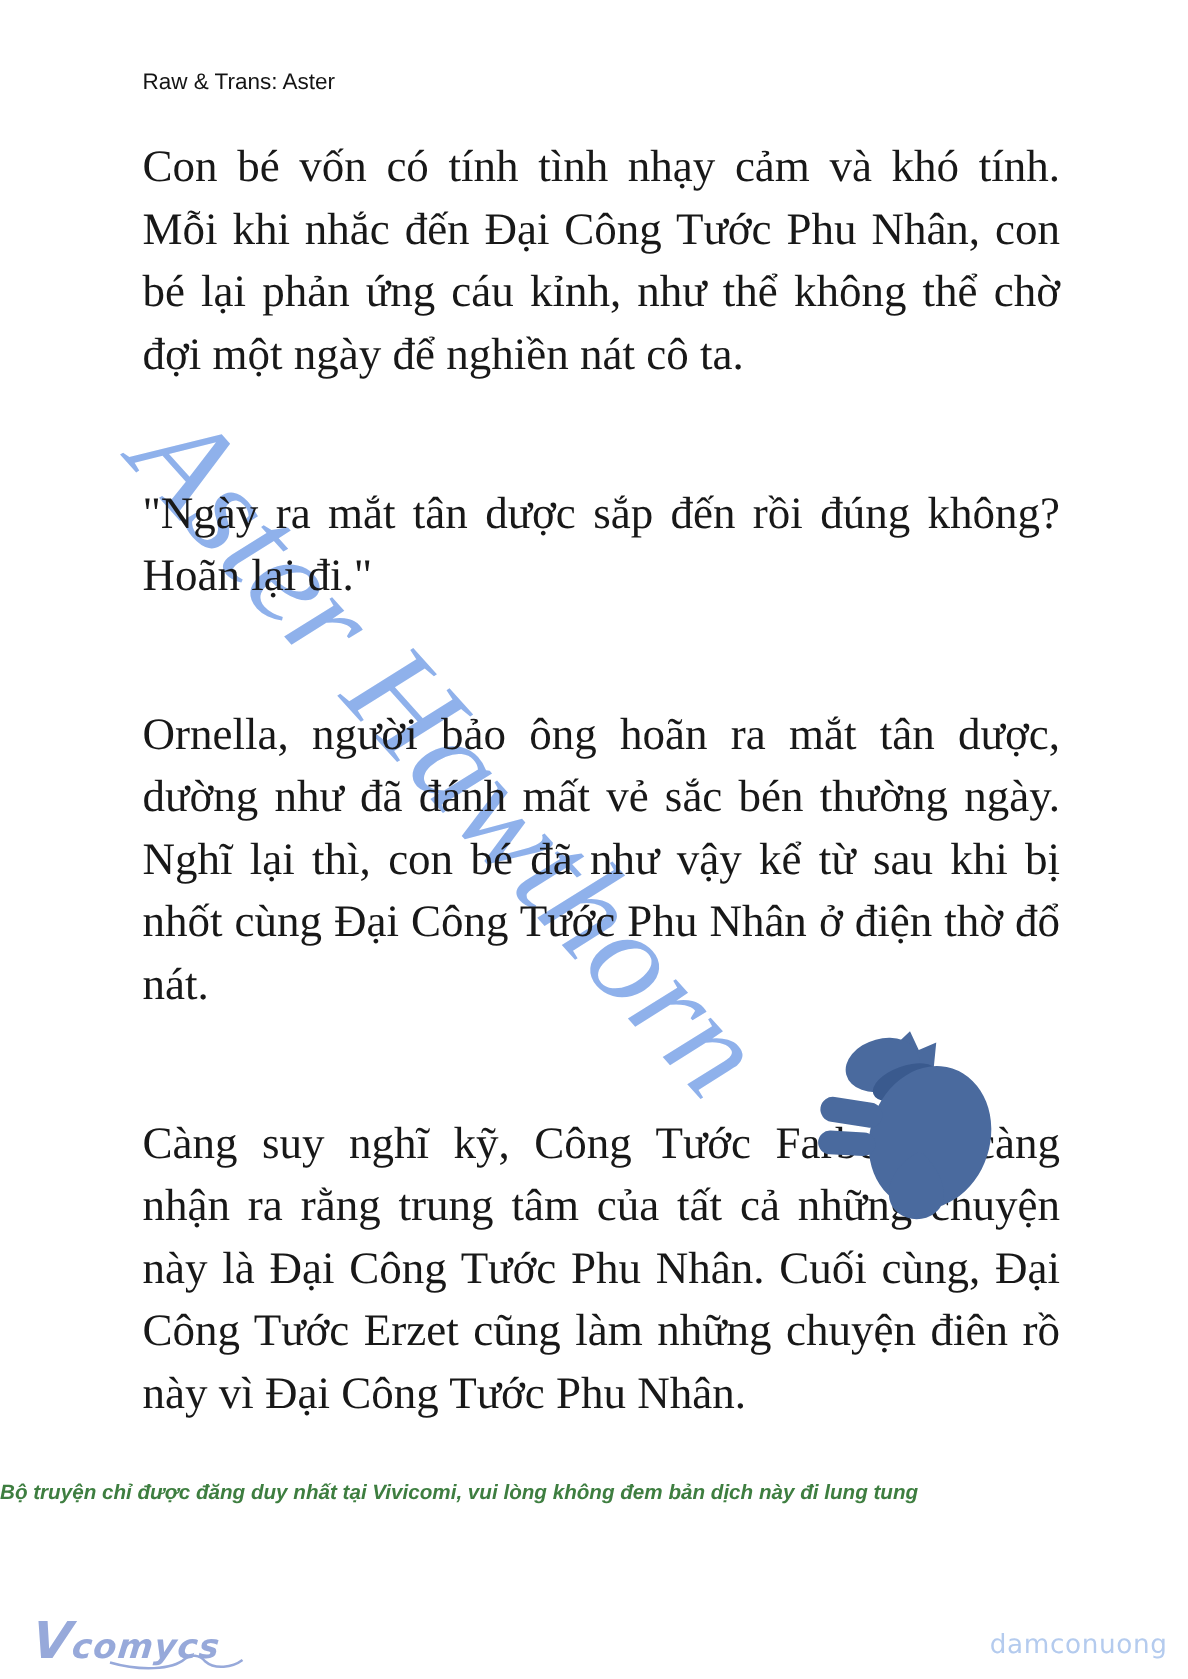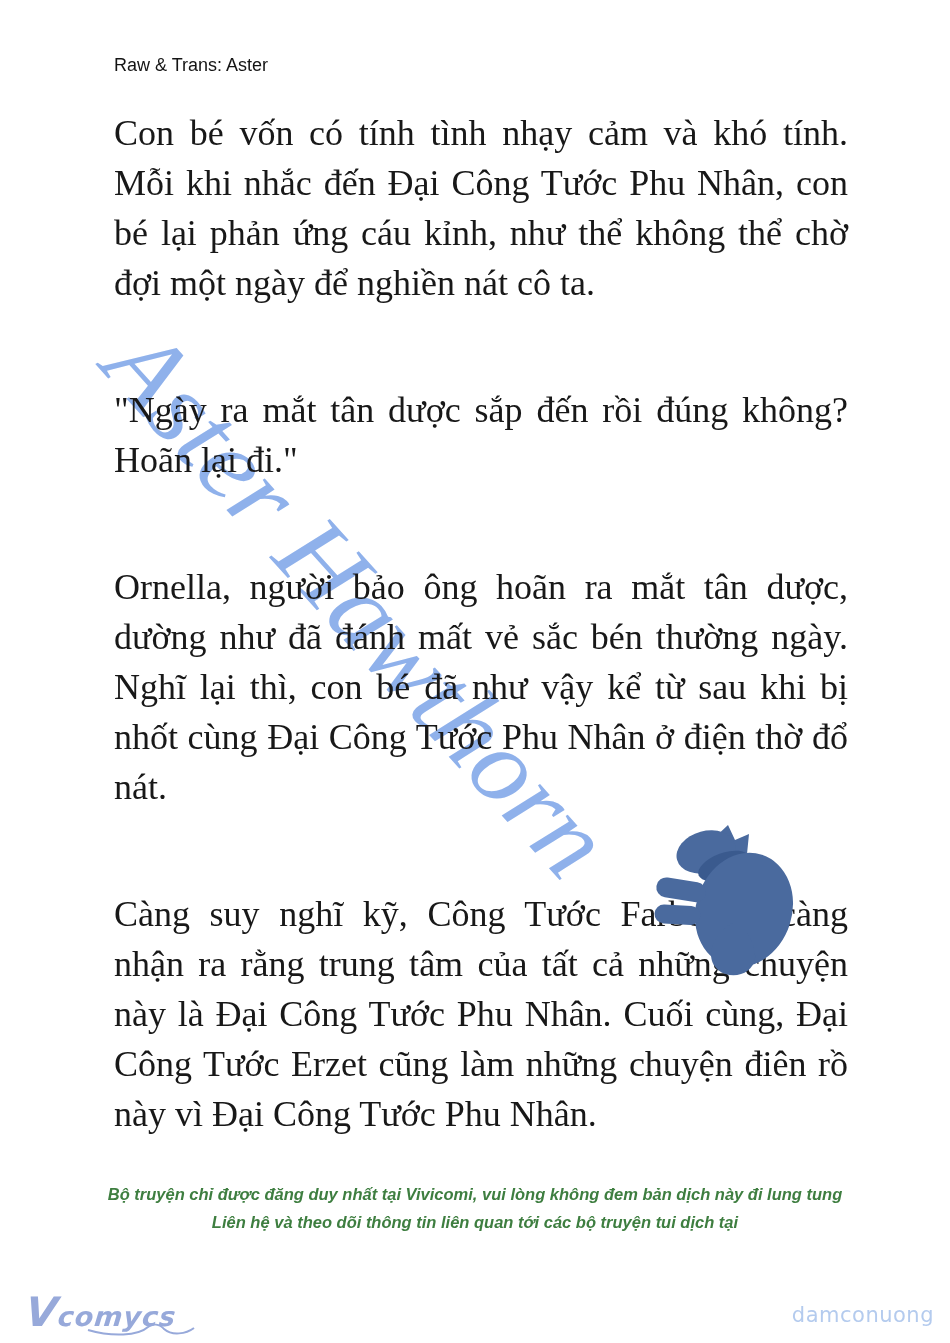--- a/index.html
+++ b/index.html
@@ -14,21 +14,21 @@
              color:#7ca4e8;opacity:.85;transform:rotate(48deg);transform-origin:left top;
              pointer-events:none;}
 
   .textcol{position:absolute;left:114px;top:108px;width:734px;z-index:2;
            font-size:36px;line-height:50px;color:#181818;text-align:justify;}
   .textcol p{margin:0 0 77px 0;}
   .textcol p:last-child{margin-bottom:0;}
 
   .cat{position:absolute;left:652px;top:824px;z-index:3;}
 
-  .footer{position:absolute;left:0;top:1181px;width:950px;z-index:2;text-align:center;
+  .footer{position:absolute;left:0;top:1181px;width:950px;z-index:2;
           font-family:"Liberation Sans",sans-serif;font-weight:bold;font-style:italic;
           font-size:16.5px;line-height:27.5px;color:#3e7e40;}
 
   .vlogo{position:absolute;left:26px;top:1288px;z-index:2;
          font-family:"DejaVu Sans",sans-serif;font-weight:bold;font-style:italic;
          font-size:27px;letter-spacing:1px;color:#97a9da;transform:skewX(-6deg);}
   .vlogo::first-letter{font-size:1.5em;}
   .flourish{position:absolute;left:86px;top:1322px;z-index:2;}
 
   .damcon{position:absolute;right:16px;top:1303px;z-index:2;
@@ -58,21 +58,20 @@
       <ellipse cx="72" cy="42" rx="27" ry="13" transform="rotate(-20 72 42)" fill="#3a5a8e"></ellipse>
       <ellipse cx="92" cy="86" rx="48" ry="58" transform="rotate(18 92 86)"></ellipse>
       <rect x="6" y="52" width="50" height="20" rx="10" transform="rotate(9 6 52)"></rect>
       <rect x="3" y="80" width="46" height="19" rx="9.5" transform="rotate(3 3 80)"></rect>
       <path d="M82 98 C60 110 52 134 66 146 C80 157 101 150 103 134 C104 121 95 106 85 98 Z"></path>
     </g>
   </svg>
 
   <div class="footer">
     <div>Bộ truyện chỉ được đăng duy nhất tại Vivicomi, vui lòng không đem bản dịch này đi lung tung</div>
-    <div>Liên hệ và theo dõi thông tin liên quan tới các bộ truyện tui dịch tại</div>
   </div>
 
   <div class="vlogo">Vcomycs</div>
   <svg class="flourish" width="110" height="16" viewBox="0 0 110 16">
     <path d="M2 8 C26 15 52 14 62 5 C66 1 74 2 78 7 C86 14 100 12 108 6" stroke="#97a9da" stroke-width="2" fill="none"></path>
   </svg>
 
   <div class="damcon">damconuong</div>
 
 </div>

